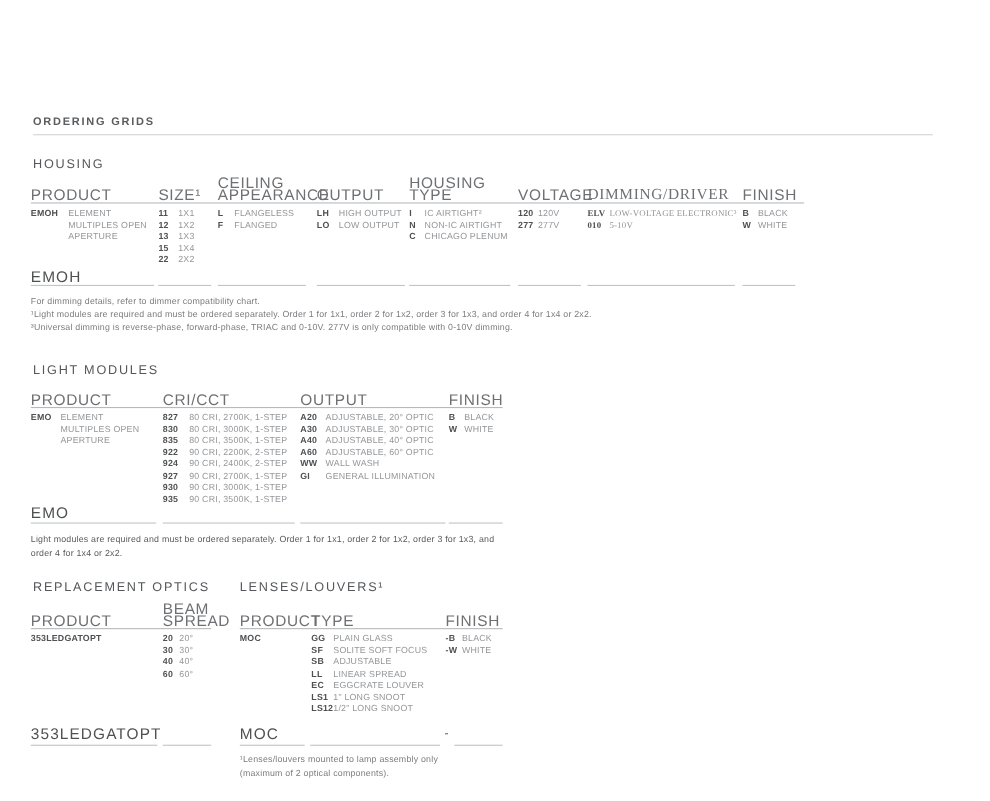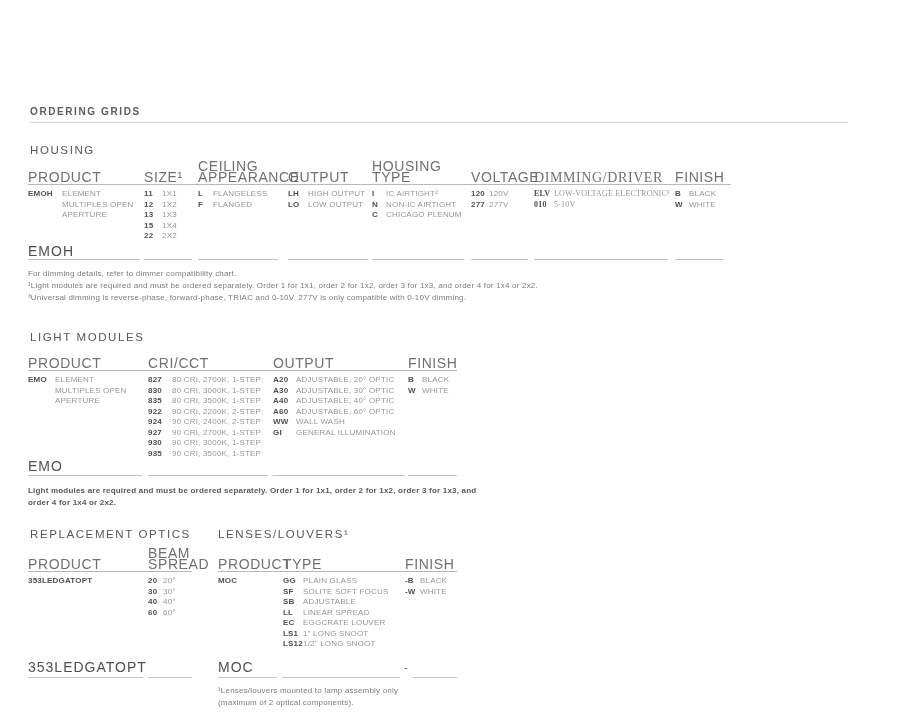--- a/index.html
+++ b/index.html
@@ -25,21 +25,21 @@
   .opt { display:flex; align-items:flex-start; line-height:10.5px; font-size:8px; }
   .opt .code { font-weight:bold; color:#4e5052; width:var(--cw,auto); flex:none; letter-spacing:0.2px; }
   .opt .desc { color:#949699; letter-spacing:0.2px; }
   .desc-wrap .desc { max-width:84px; }
 
   .example-title { position:absolute; font-size:14px; letter-spacing:1px; color:#4e5052; }
   .blank { position:absolute; height:1px; background:#c2c3c5; }
   .dash { position:absolute; font-size:11px; color:#55575a; }
 
   .notes { position:absolute; font-size:8px; color:#7a7c7f; line-height:12px; letter-spacing:0.2px; }
-  .note-bold { position:absolute; font-size:8px; font-weight:bold; color:#58595b; line-height:12px; letter-spacing:0.2px; }
+  .note-bold { position:absolute; font-size:8px; font-weight:normal; color:#58595b; line-height:12px; letter-spacing:0.2px; }
 </style>
 </head>
 <body>
 
 <div class="page">
 
 
   <div class="ordering">ORDERING GRIDS</div>
   <div class="rule-light" style="left:30px; top:122px; width:818px;"></div>
 

